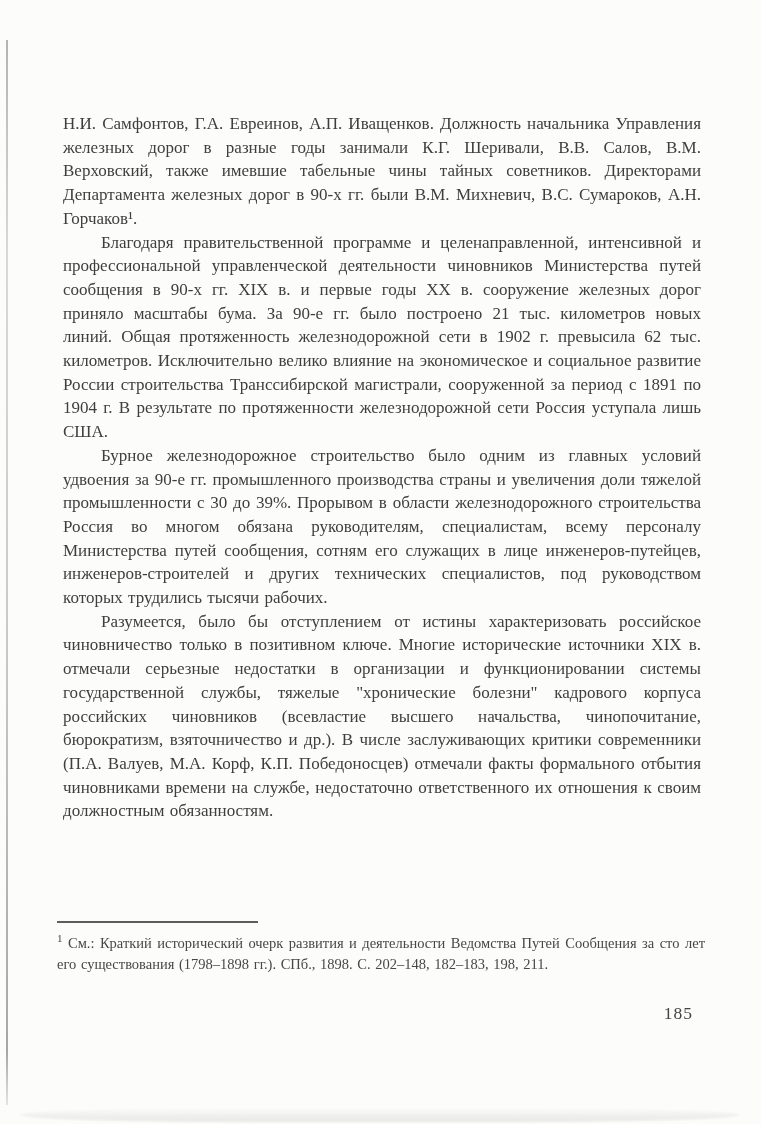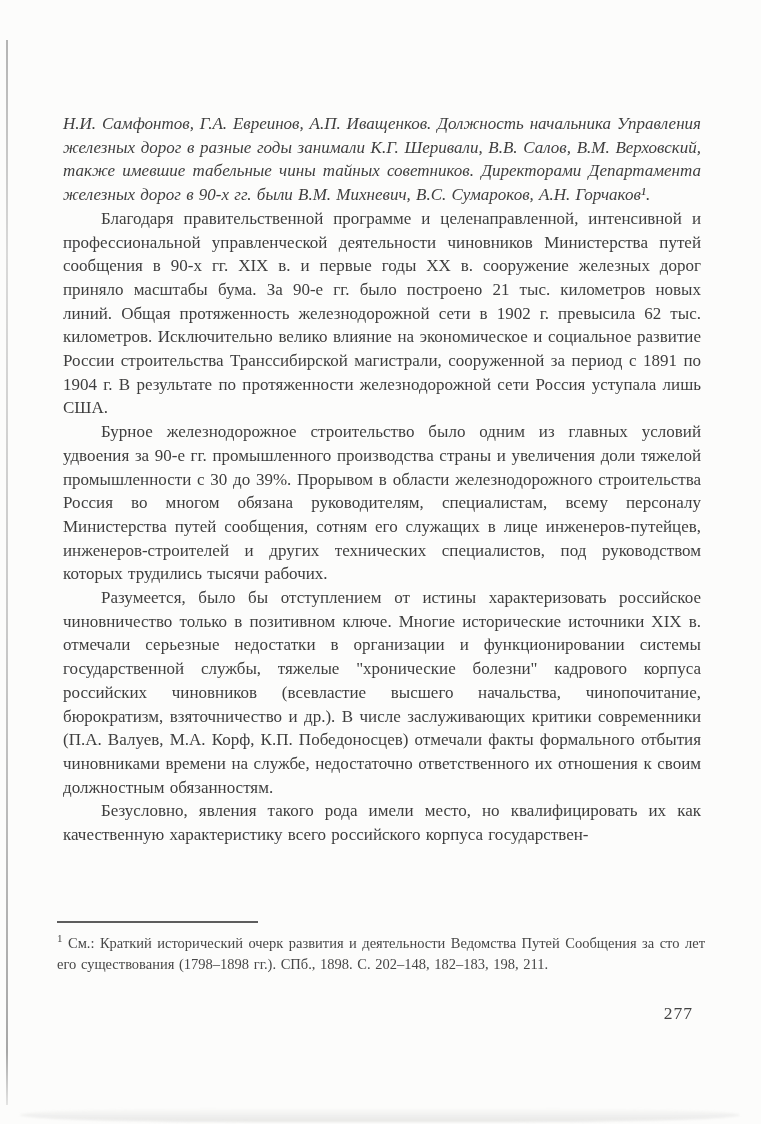--- a/index.html
+++ b/index.html
@@ -48,21 +48,20 @@
     text-align: justify;
   }
   .text-block p {
     margin: 0;
     padding: 0;
     text-indent: 38px;
     word-spacing: 1px;
   }
   .text-block p.no-indent {
     text-indent: 0;
-    font-style: italic;
   }
   sup {
     font-size: 11px;
     line-height: 0;
   }
   .footnote-separator {
     position: absolute;
     left: 57px;
     top: 921px;
     width: 201px;
@@ -94,22 +93,21 @@
 </head>
 <body>
 
 <div class="scan-edge"></div>
 
 <div class="text-block">
   <p class="no-indent">Н.И. Самфонтов, Г.А. Евреинов, А.П. Иващенков. Должность начальника Управления железных дорог в разные годы занимали К.Г. Шеривали, В.В. Салов, В.М. Верховский, также имевшие табельные чины тайных советников. Директорами Департамента железных дорог в 90-х гг. были В.М. Михневич, В.С. Сумароков, А.Н. Горчаков¹.</p>
   <p>Благодаря правительственной программе и целенаправленной, интенсивной и профессиональной управленческой деятельности чиновников Министерства путей сообщения в 90-х гг. XIX в. и первые годы XX в. сооружение железных дорог приняло масштабы бума. За 90-е гг. было построено 21 тыс. километров новых линий. Общая протяженность железнодорожной сети в 1902 г. превысила 62 тыс. километров. Исключительно велико влияние на экономическое и социальное развитие России строительства Транссибирской магистрали, сооруженной за период с 1891 по 1904 г. В результате по протяженности железнодорожной сети Россия уступала лишь США.</p>
   <p>Бурное железнодорожное строительство было одним из главных условий удвоения за 90-е гг. промышленного производства страны и увеличения доли тяжелой промышленности с 30 до 39%. Прорывом в области железнодорожного строительства Россия во многом обязана руководителям, специалистам, всему персоналу Министерства путей сообщения, сотням его служащих в лице инженеров-путейцев, инженеров-строителей и других технических специалистов, под руководством которых трудились тысячи рабочих.</p>
   <p>Разумеется, было бы отступлением от истины характеризовать российское чиновничество только в позитивном ключе. Многие исторические источники XIX в. отмечали серьезные недостатки в организации и функционировании системы государственной службы, тяжелые "хронические болезни" кадрового корпуса российских чиновников (всевластие высшего начальства, чинопочитание, бюрократизм, взяточничество и др.). В числе заслуживающих критики современники (П.А. Валуев, М.А. Корф, К.П. Победоносцев) отмечали факты формального отбытия чиновниками времени на службе, недостаточно ответственного их отношения к своим должностным обязанностям.</p>
-  <p>Безусловно, явления такого рода имели место, но квалифицировать их как качественную характеристику всего российского корпуса государствен-</p>
 </div>
 
 <div class="footnote-separator"></div>
 
 <div class="footnote"><sup>1</sup><span> См.: Краткий исторический очерк развития и деятельности Ведомства Путей Сообщения за сто лет его существования (1798–1898 гг.). СПб., 1898. С. 202–148, 182–183, 198, 211.</span></div>
 
-<div class="page-number">277</div>
+<div class="page-number">185</div>
 
 <div class="bottom-shade"></div>
 
 </body></html>

